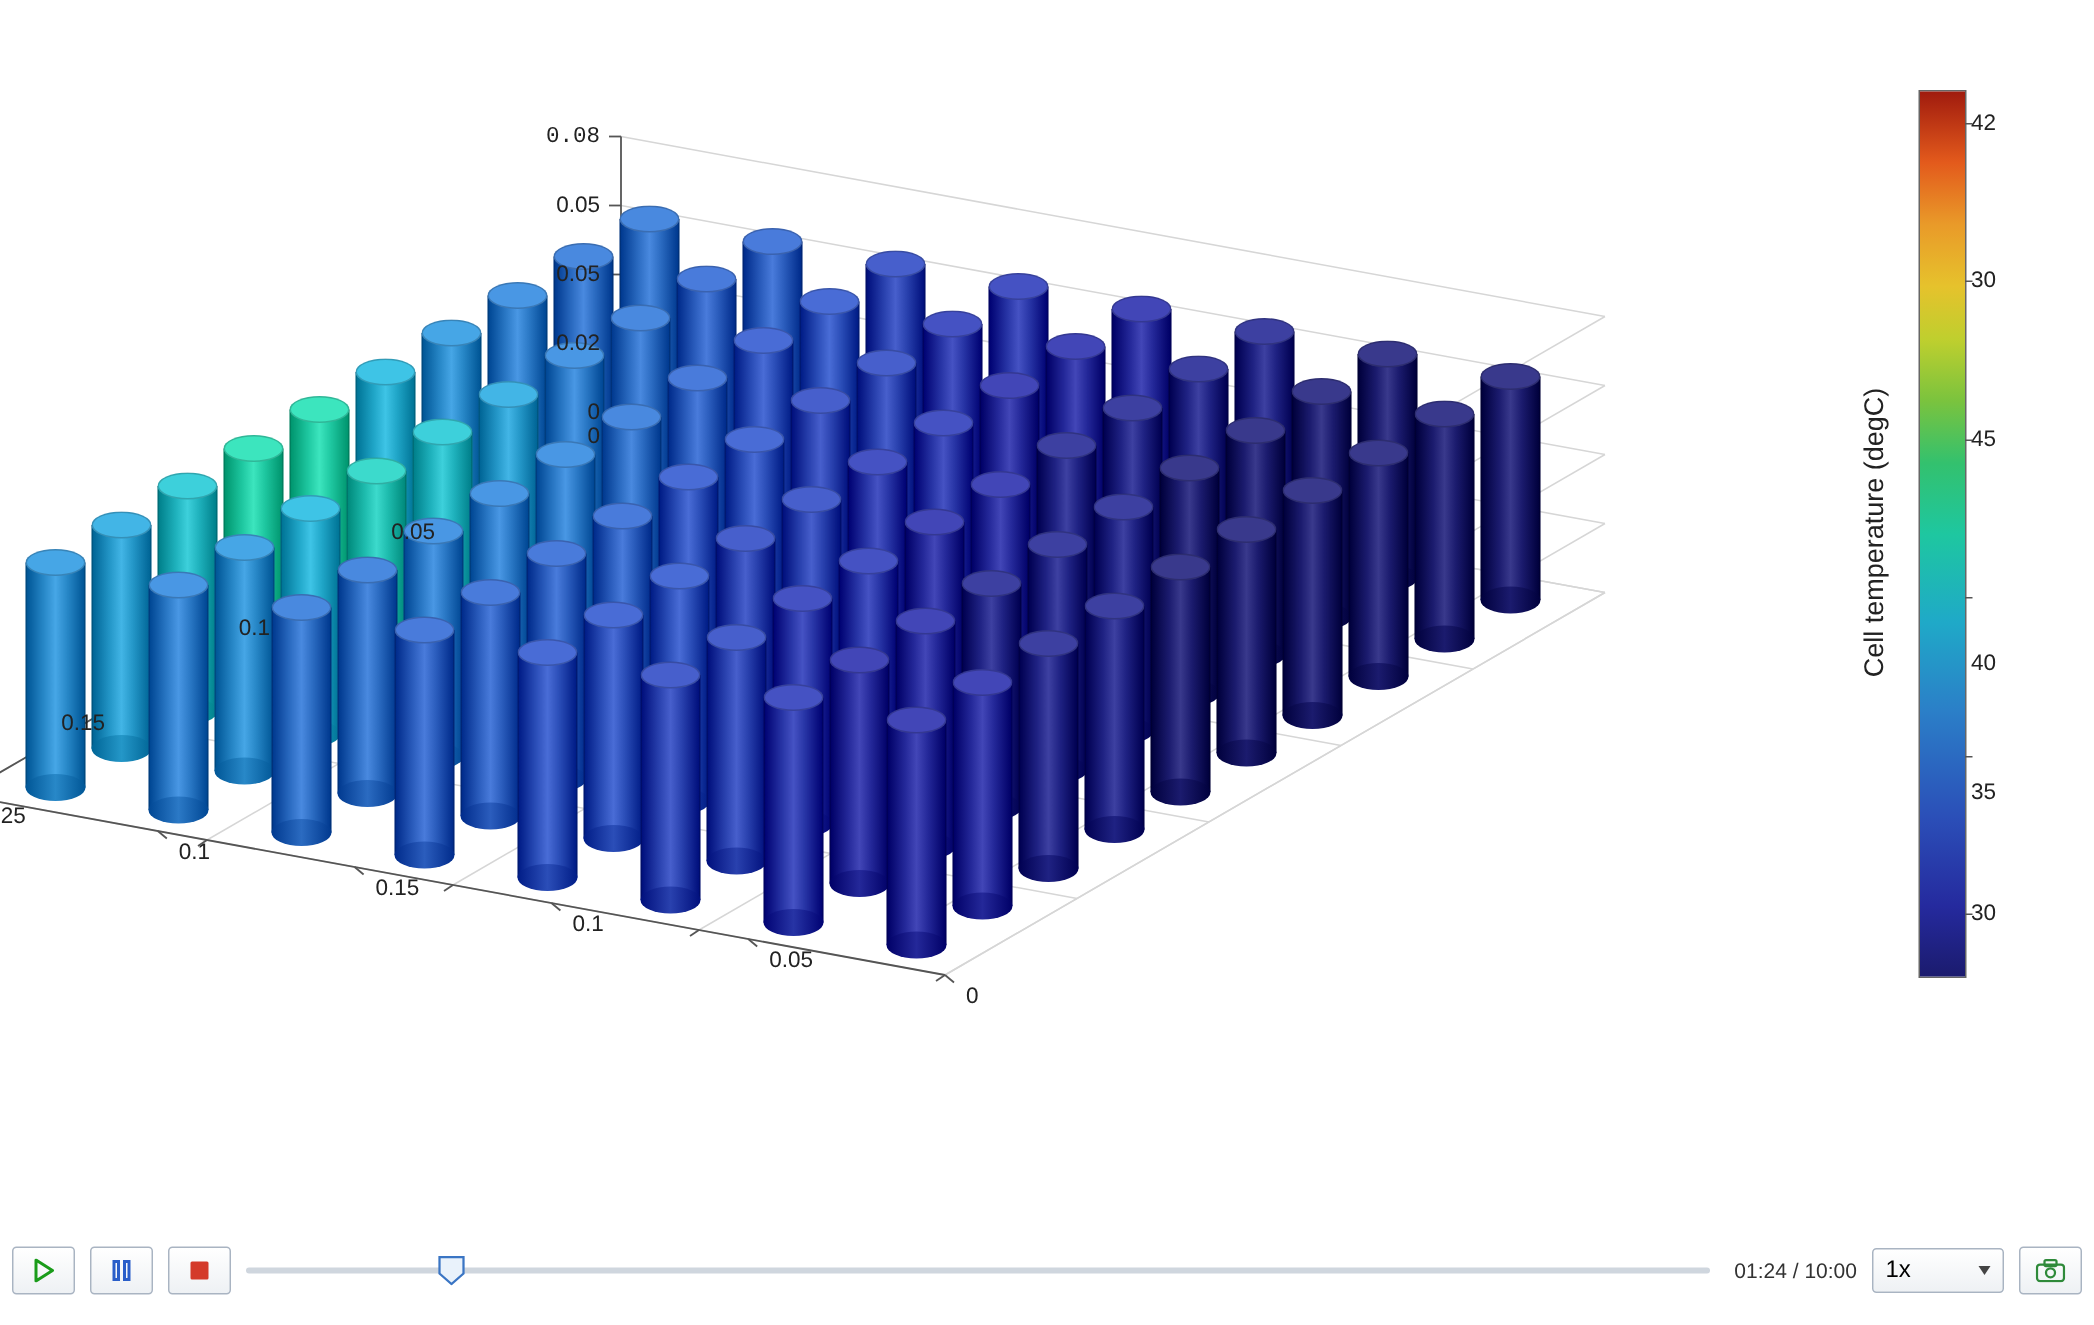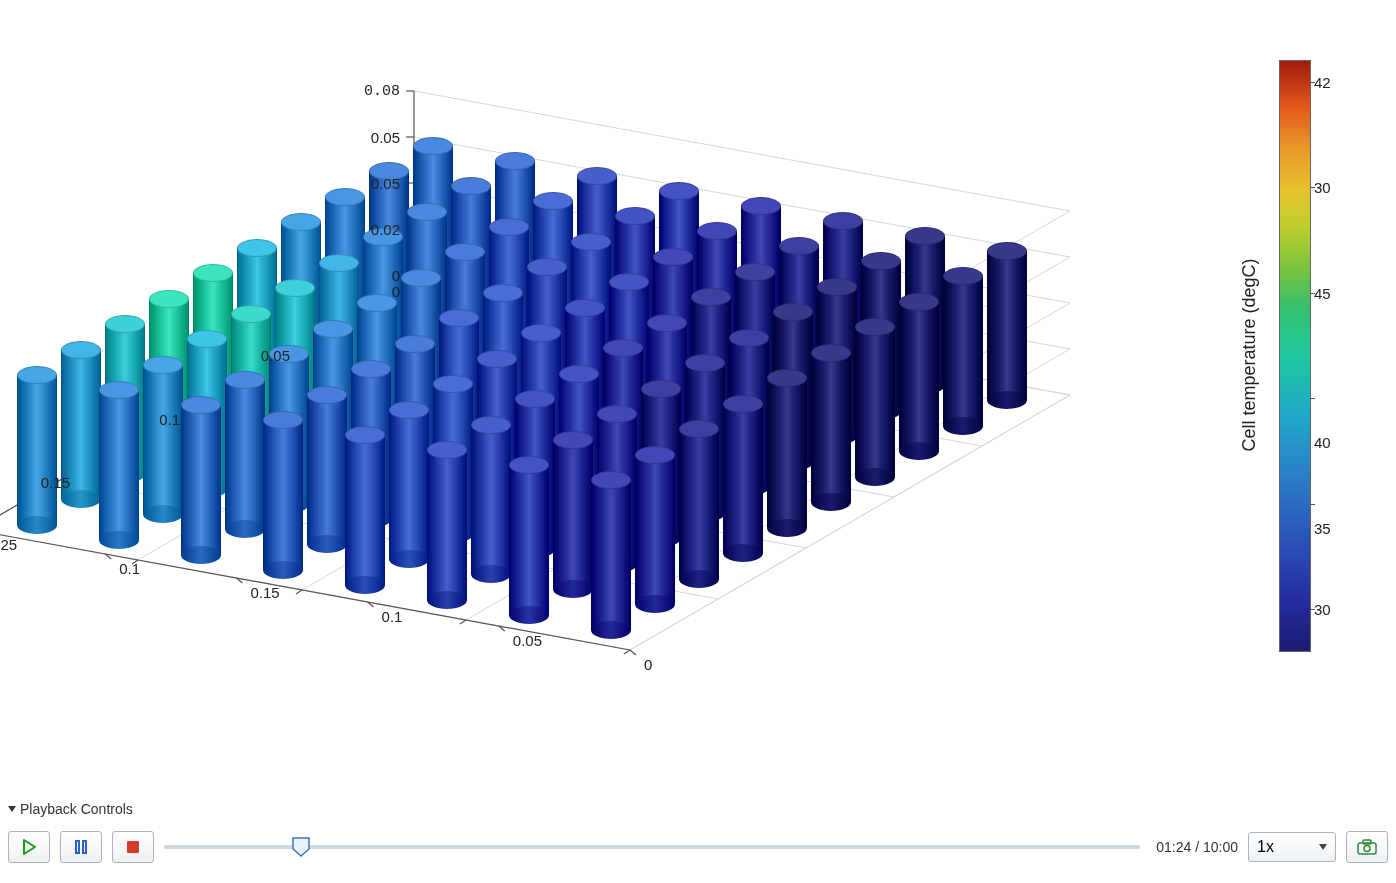--- a/index.html
+++ b/index.html
@@ -689,24 +689,20 @@
         <div class="colorbar-tick" style="top: 126.429px;">30</div>
         <div style="position: absolute; left: 30px; top: 126.429px; width: 5px; height: 1px; background: rgb(85, 85, 85);"></div>
         <div class="colorbar-tick" style="top: 21.0714px;">42</div>
         <div style="position: absolute; left: 30px; top: 21.0714px; width: 5px; height: 1px; background: rgb(85, 85, 85);"></div>
       </div>
   </div>
   <div class="colorbar-label">Cell temperature (degC)</div>
 </div>
 
 <div class="playback-panel">
-  <div class="pb-header">
-    <span class="chev"></span>
-    <span>Playback Controls</span>
-  </div>
   <div class="pb-row">
     <div class="pb-btn">
       <svg width="16" height="16">
           <polygon points="3,1 14,8 3,15" fill="none" stroke="#1a9c1a" stroke-width="2" stroke-linejoin="round"></polygon>
         </svg>
     </div>
     <div class="pb-btn">
       <svg width="16" height="16">
           <rect x="3" y="2" width="3" height="12" fill="none" stroke="#2a5ec9" stroke-width="2"></rect>
           <rect x="10" y="2" width="3" height="12" fill="none" stroke="#2a5ec9" stroke-width="2"></rect>

